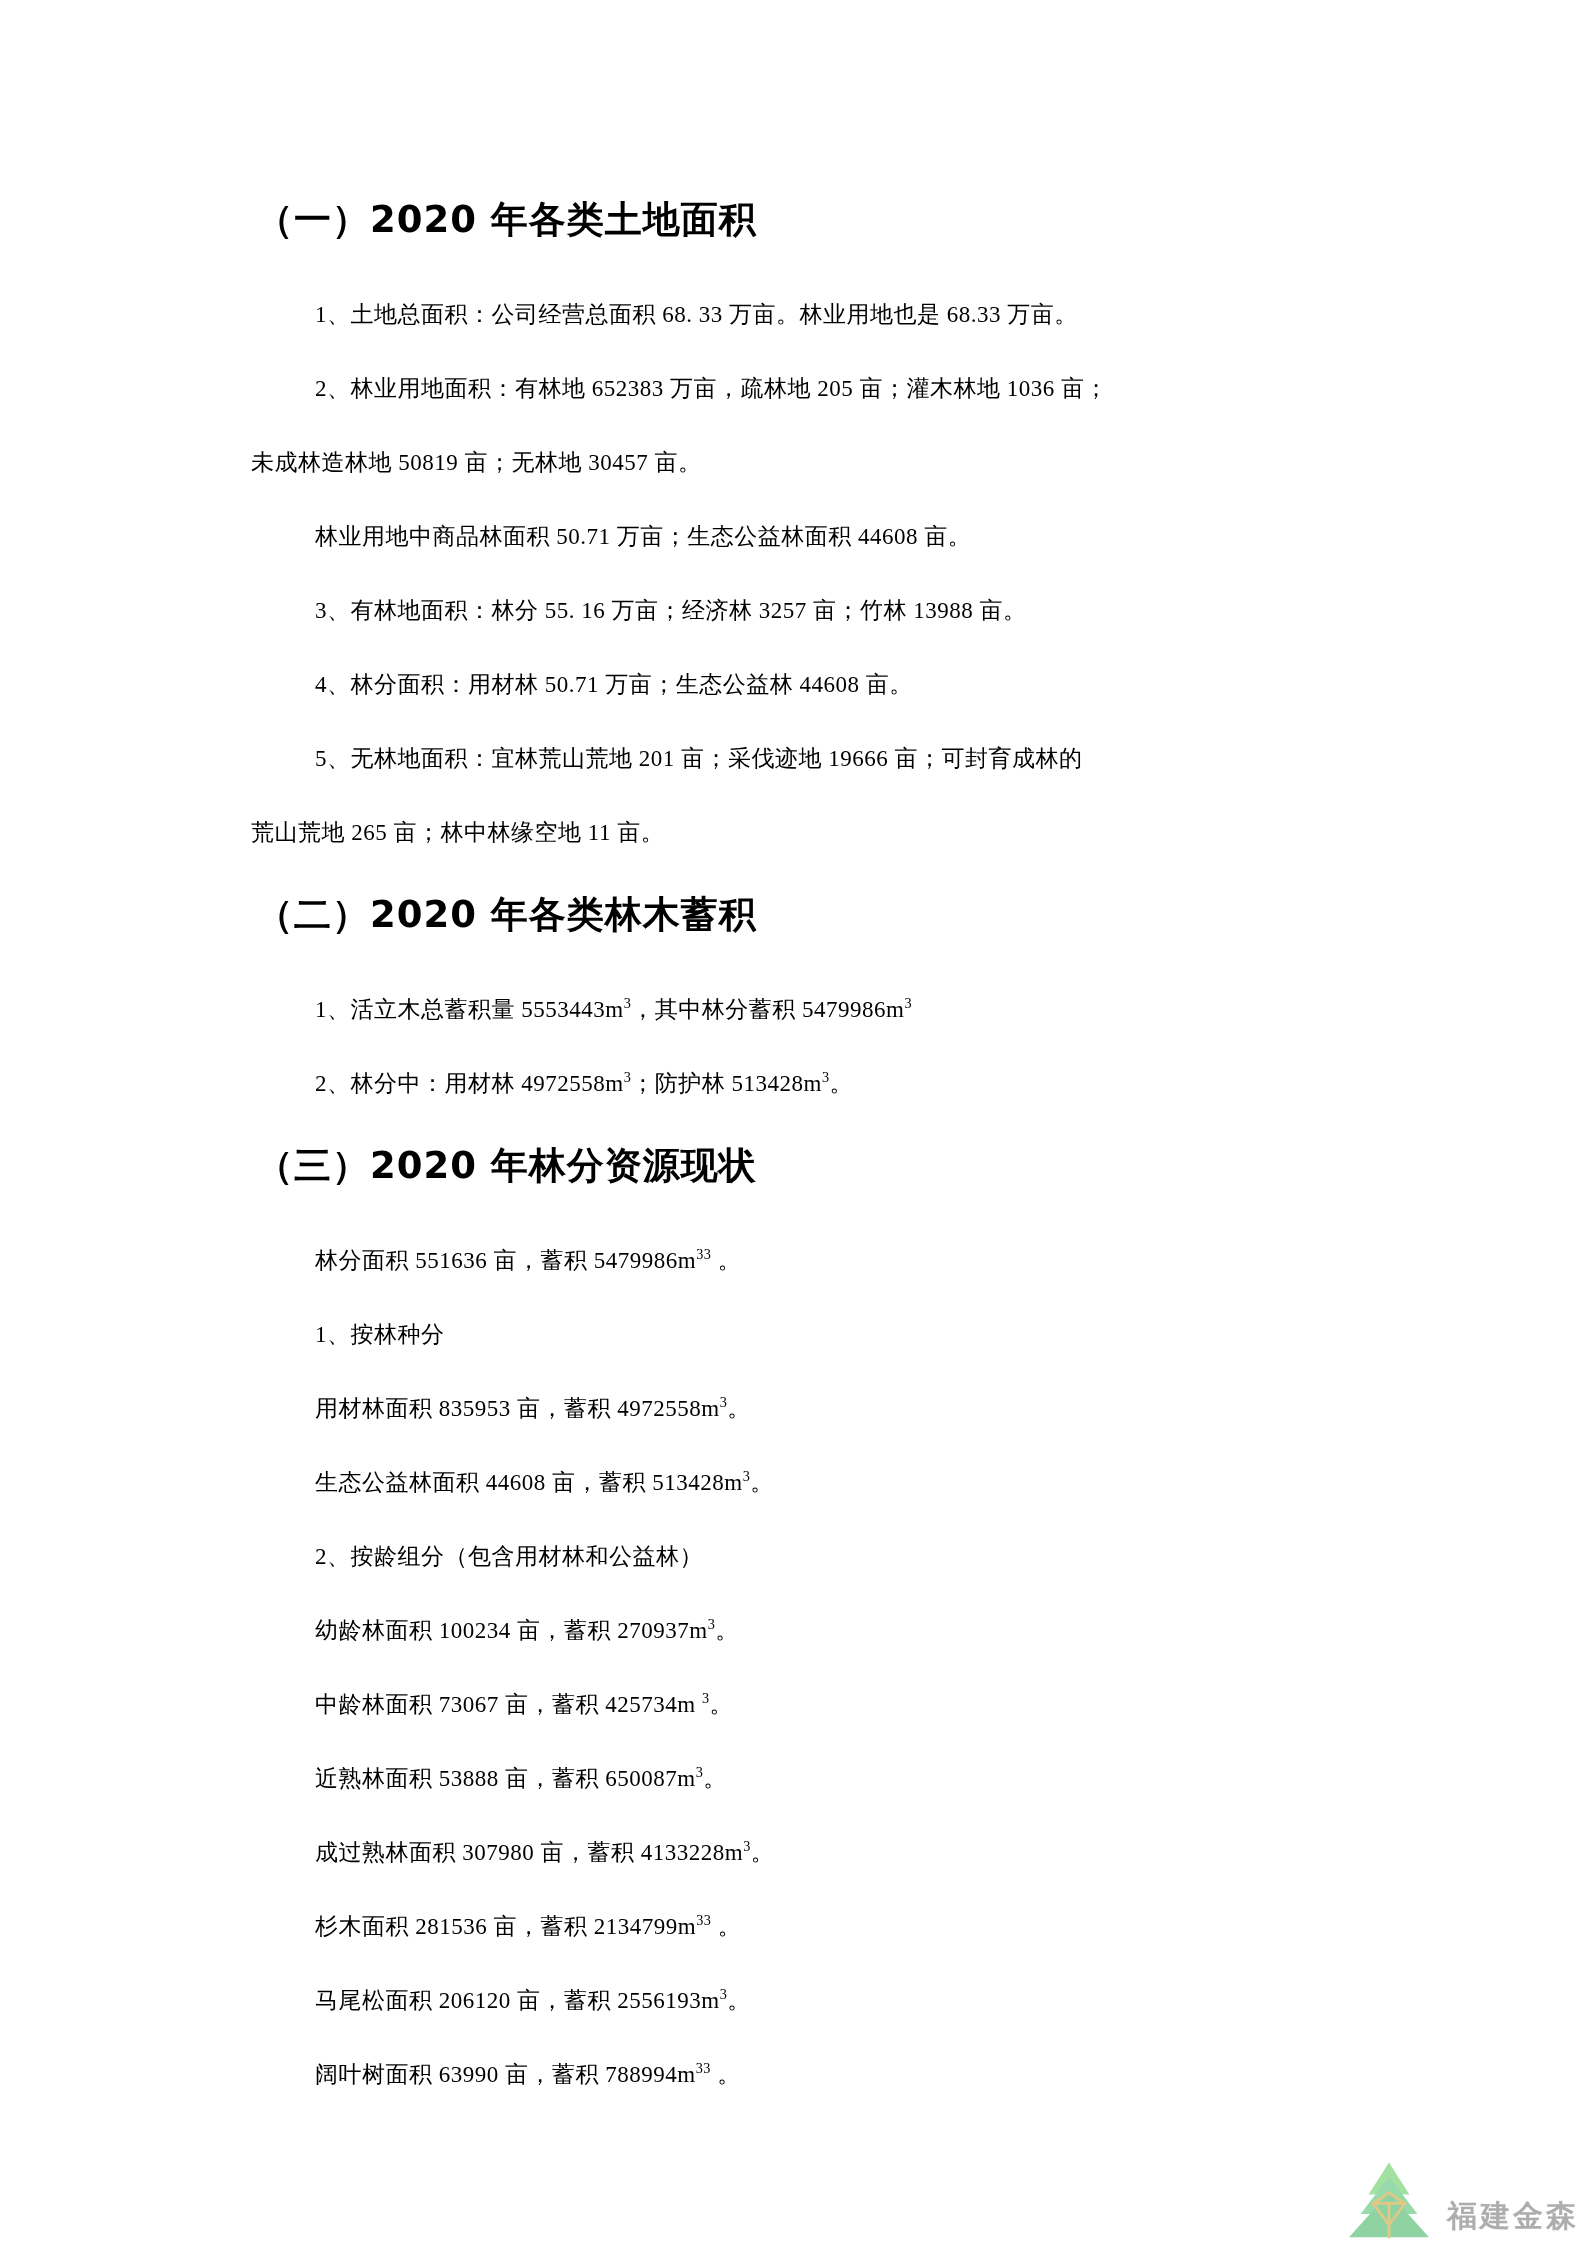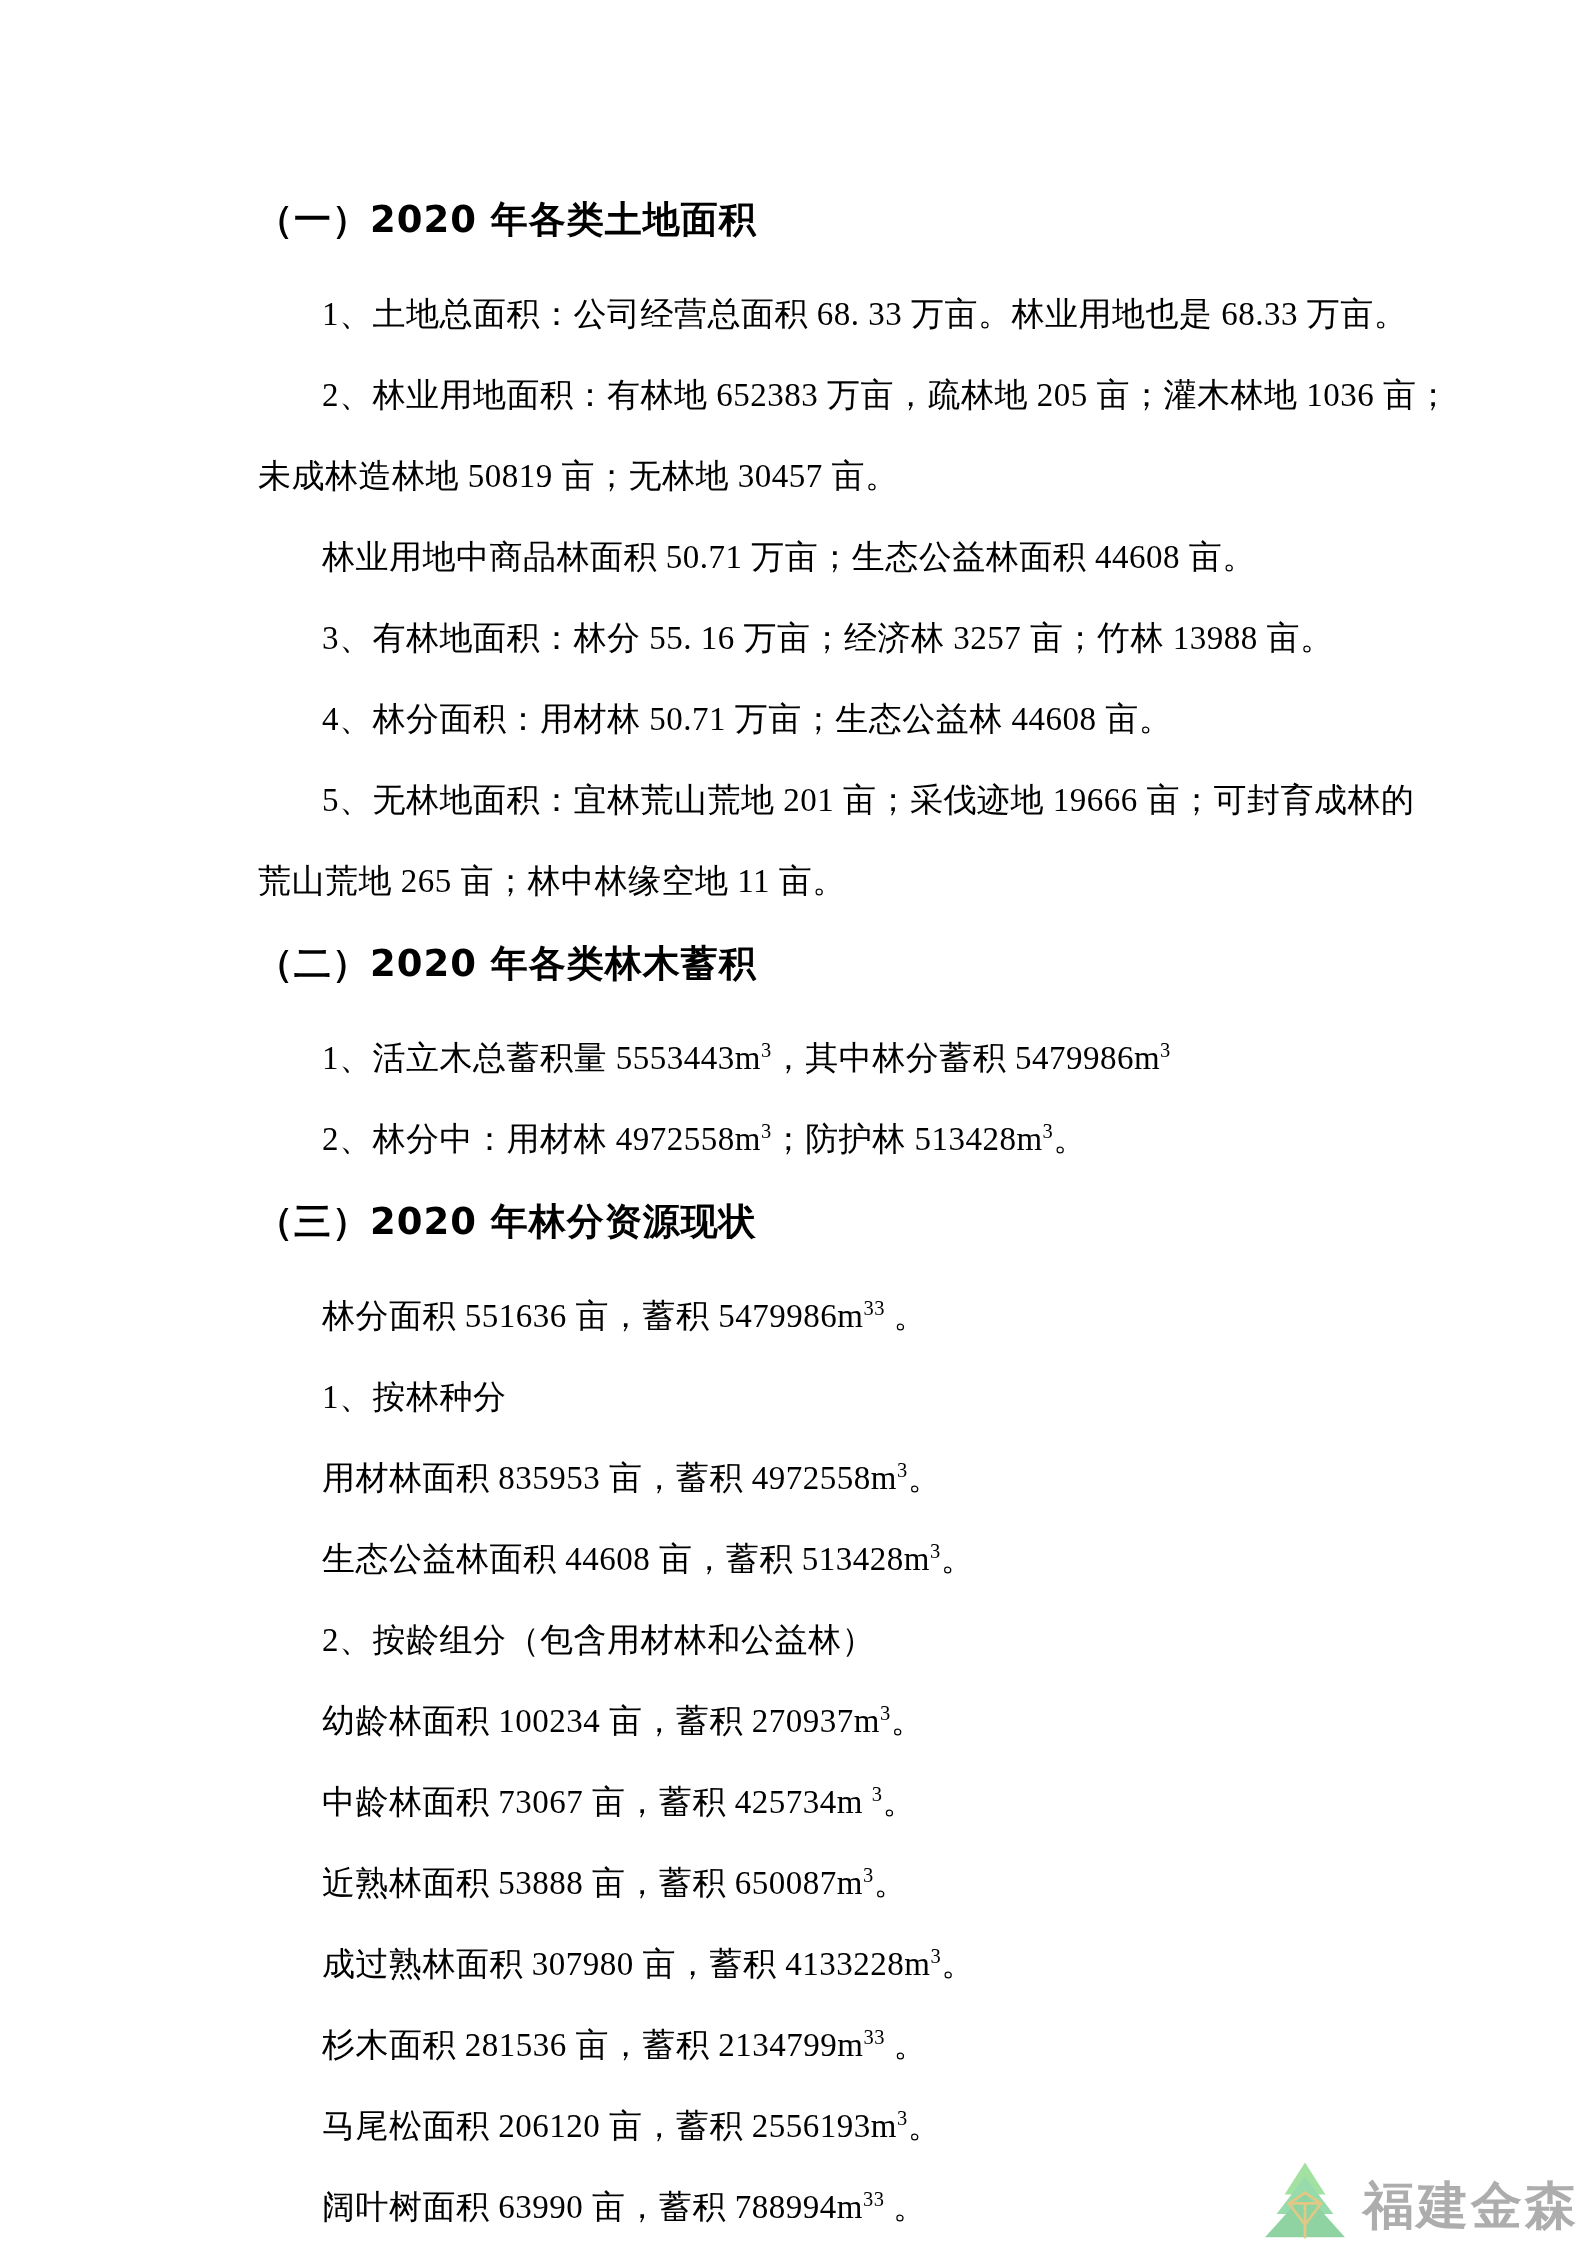--- a/index.html
+++ b/index.html
@@ -19,23 +19,23 @@
   .heading {
     font-family:"DejaVu Sans","Liberation Sans",sans-serif;
     font-weight:700;
     font-size:37px;
     line-height:48px;
     margin:26px 0 38px 14px;
     letter-spacing:1px;
     white-space:nowrap;
   }
   p.line {
-    font-size:33px;
+    font-size:23px;
     line-height:65px;
-    margin:16px;
+    margin:9px;
     white-space:nowrap;
     letter-spacing:0.5px;
   }
   p.ind-0   { padding-left:0; }
   p.ind-2   { padding-left:64px; }
   p.ind-2_3 { padding-left:84px; }
   .bold { font-weight:400; }
   sup {
     font-size:0.62em;
     line-height:0;
@@ -45,21 +45,21 @@
     position:absolute;
     right:8px; bottom:6px;
     display:flex;
     align-items:flex-end;
     gap:12px;
     opacity:0.9;
   }
   .logo-text {
     font-family:"DejaVu Sans","Liberation Sans",sans-serif;
     font-weight:700;
-    font-size:51px;
+    font-size:30px;
     line-height:1;
     color:#a5a5a5;
     letter-spacing:3px;
     padding-bottom:8px;
   }
 </style>
 </head>
 <body>
 
 <main class="doc">

